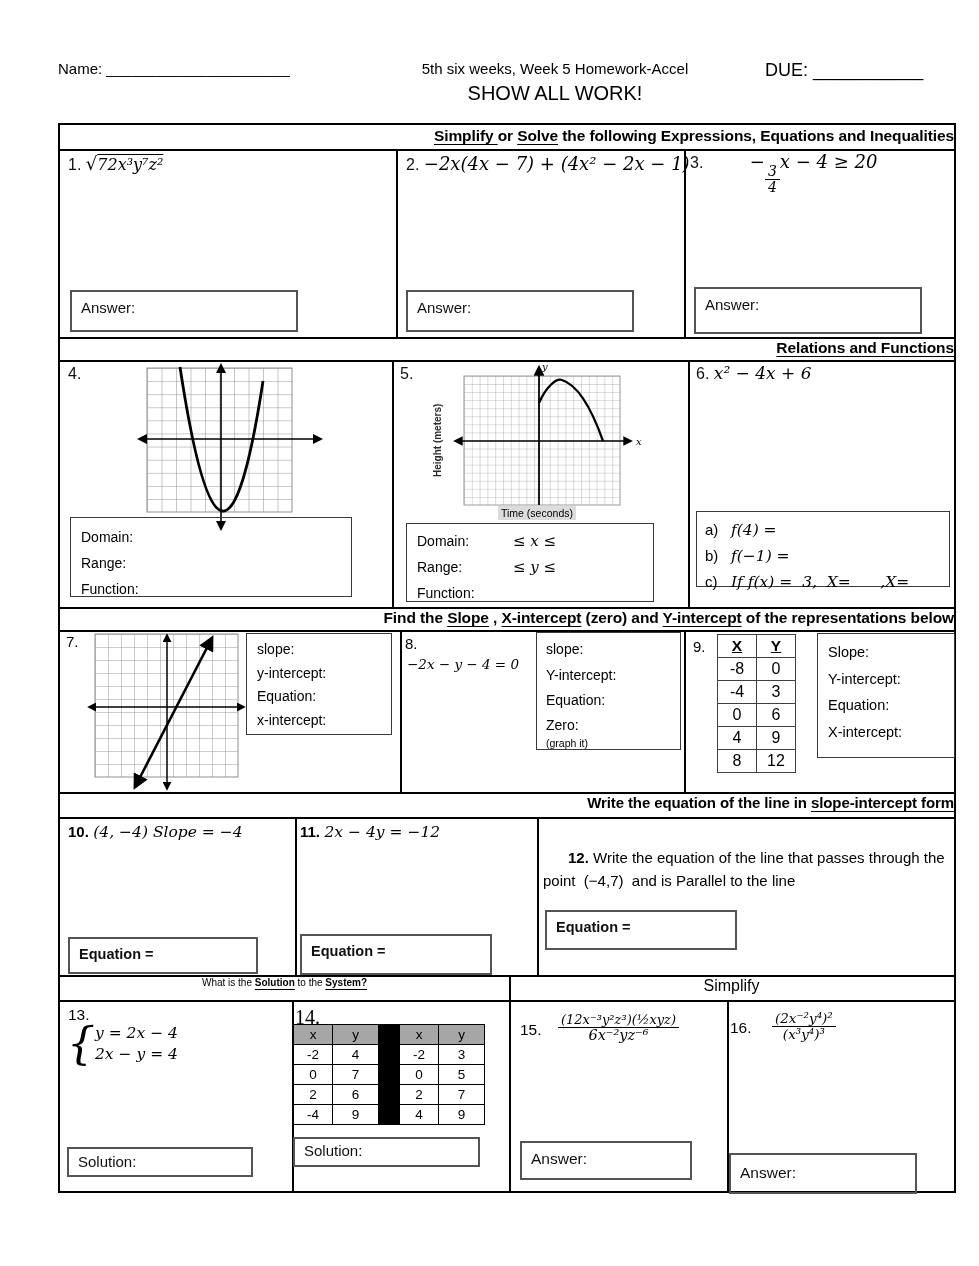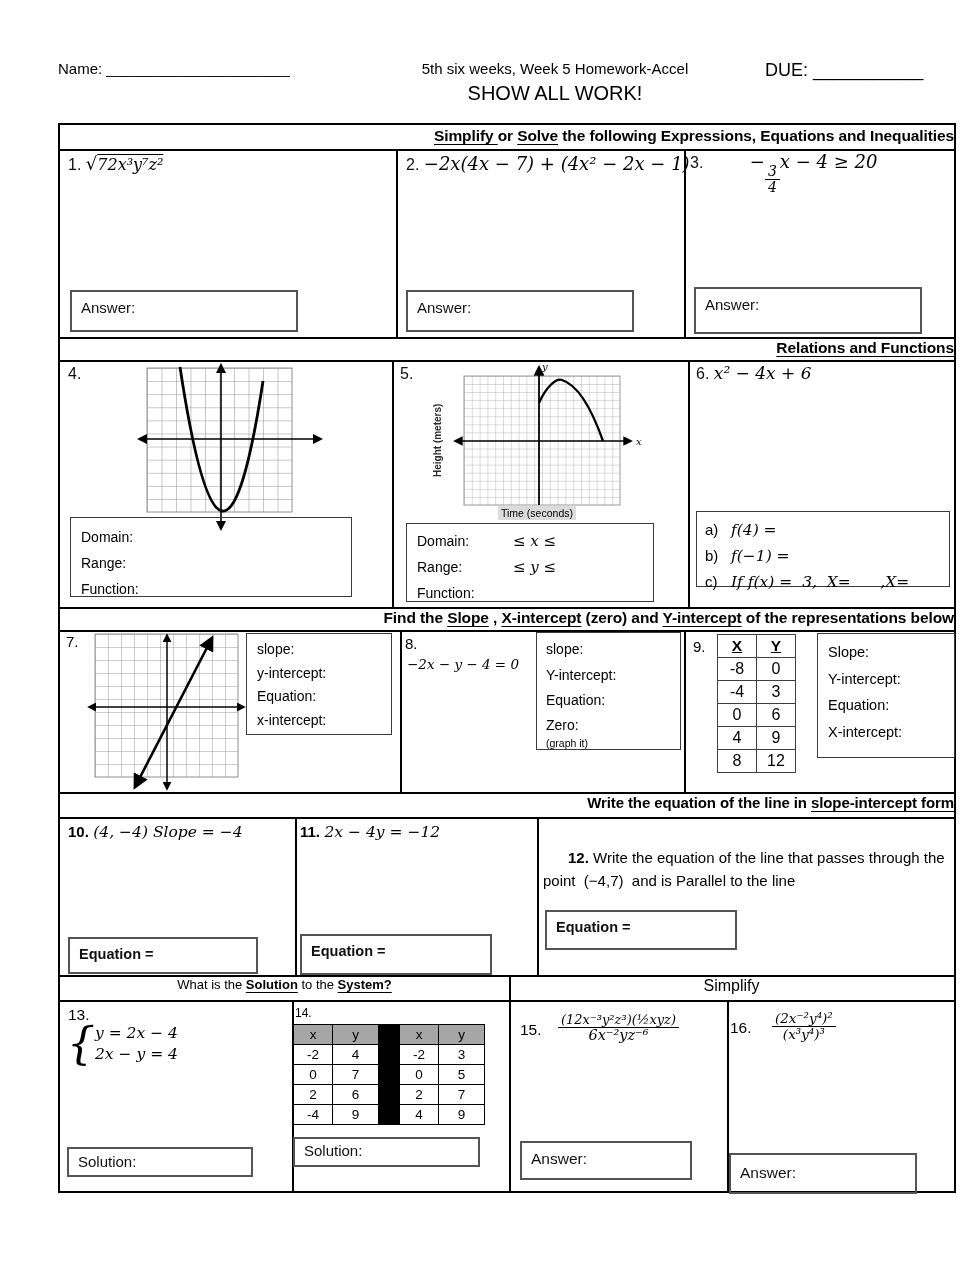--- a/index.html
+++ b/index.html
@@ -269,38 +269,38 @@
       <div class="lbl bold" style="font-size:14.5px;">Equation =</div>
     </div>
 
     <div class="abs" style="left:483px;top:697px;width:412px;font-size:15px;line-height:23.5px;white-space:pre-wrap;">
       <span class="bold">12.</span><span> Write the equation of the line that passes through the point  (−4,7)  and is Parallel to the line</span>
     </div>
     <div class="box" style="left:485px;top:785px;width:192px;height:40px;">
       <div class="lbl bold" style="font-size:14.5px;">Equation =</div>
     </div>
 
-    <div class="abs" style="top:852px;left:0;width:449px;text-align:center;font-size:13px;">
+    <div class="abs" style="top:852px;left:0;width:449px;text-align:center;font-size:10px;">
       <span>What is the </span><span class="bold u">Solution</span><span> to the </span><span class="bold u">System?</span>
     </div>
     <div class="abs" style="top:852px;left:449px;right:0;text-align:center;font-size:16px;">Simplify</div>
 
     <div class="abs" style="left:8px;top:881px;font-size:15.5px;">13.</div>
     <div class="abs" style="left:7px;top:897px;display:flex;align-items:center;">
       <span class="math" style="font-size:44px;font-weight:300;line-height:1;">{</span>
       <span style="display:inline-block;">
         <span class="math" style="display:block;font-size:15.5px;line-height:21px;">y = 2x − 4</span>
         <span class="math" style="display:block;font-size:15.5px;line-height:21px;">2x − y = 4</span>
       </span>
     </div>
     <div class="box" style="left:7px;top:1022px;width:186px;height:30px;">
       <div class="lbl" style="padding-top:4px;">Solution:</div>
     </div>
 
-    <div class="abs" style="left:235px;top:881px;font-size:12px;">14.</div>
+    <div class="abs" style="left:235px;top:881px;font-size:20px;font-family:Liberation Serif, serif;">14.</div>
     <table class="t14 abs" style="left:233px;top:899px;">
       <tbody>
           <tr>
         <td class="hd cx">x</td>
             <td class="hd cy">y</td>
             <td class="blk"></td>
             <td class="hd cx">x</td>
             <td class="hd cy">y</td>
       </tr>
       <tr>

